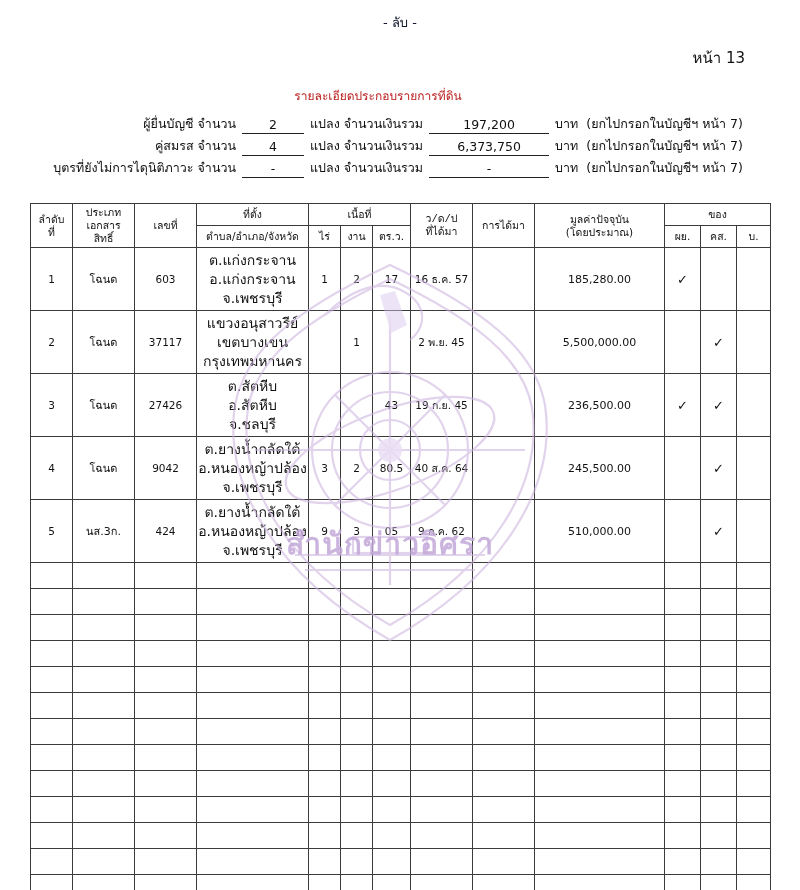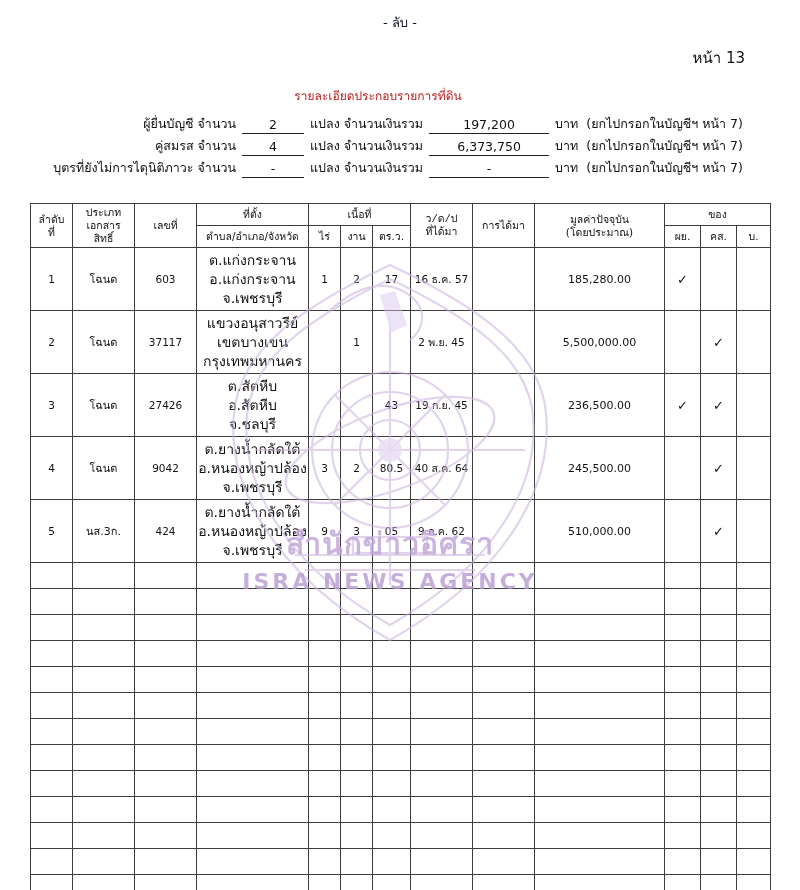--- a/index.html
+++ b/index.html
@@ -211,21 +211,20 @@
       <path d="M120 300 L310 300 M130 315 L300 315"></path>
       <rect x="178" y="282" width="74" height="16"></rect>
     </g>
     <g fill="#d9c3ea" opacity="0.85">
       <path d="M205 40 L220 36 L232 70 L216 78 Z"></path>
       <circle cx="215" cy="195" r="12"></circle>
     </g>
   </svg>
   <div class="wm-text">
     <div class="wm-thai">สำนักข่าวอิศรา</div>
-    <div class="wm-eng">ISRA NEWS AGENCY</div>
   </div>
 
   <div class="secret-mark">- ลับ -</div>
   <div class="page-number">หน้า 13</div>
   <div class="doc-title">รายละเอียดประกอบรายการที่ดิน</div>
 
   <div class="summary">
 
     <div class="sum-row">
       <span class="sum-label">ผู้ยื่นบัญชี  จำนวน</span>

